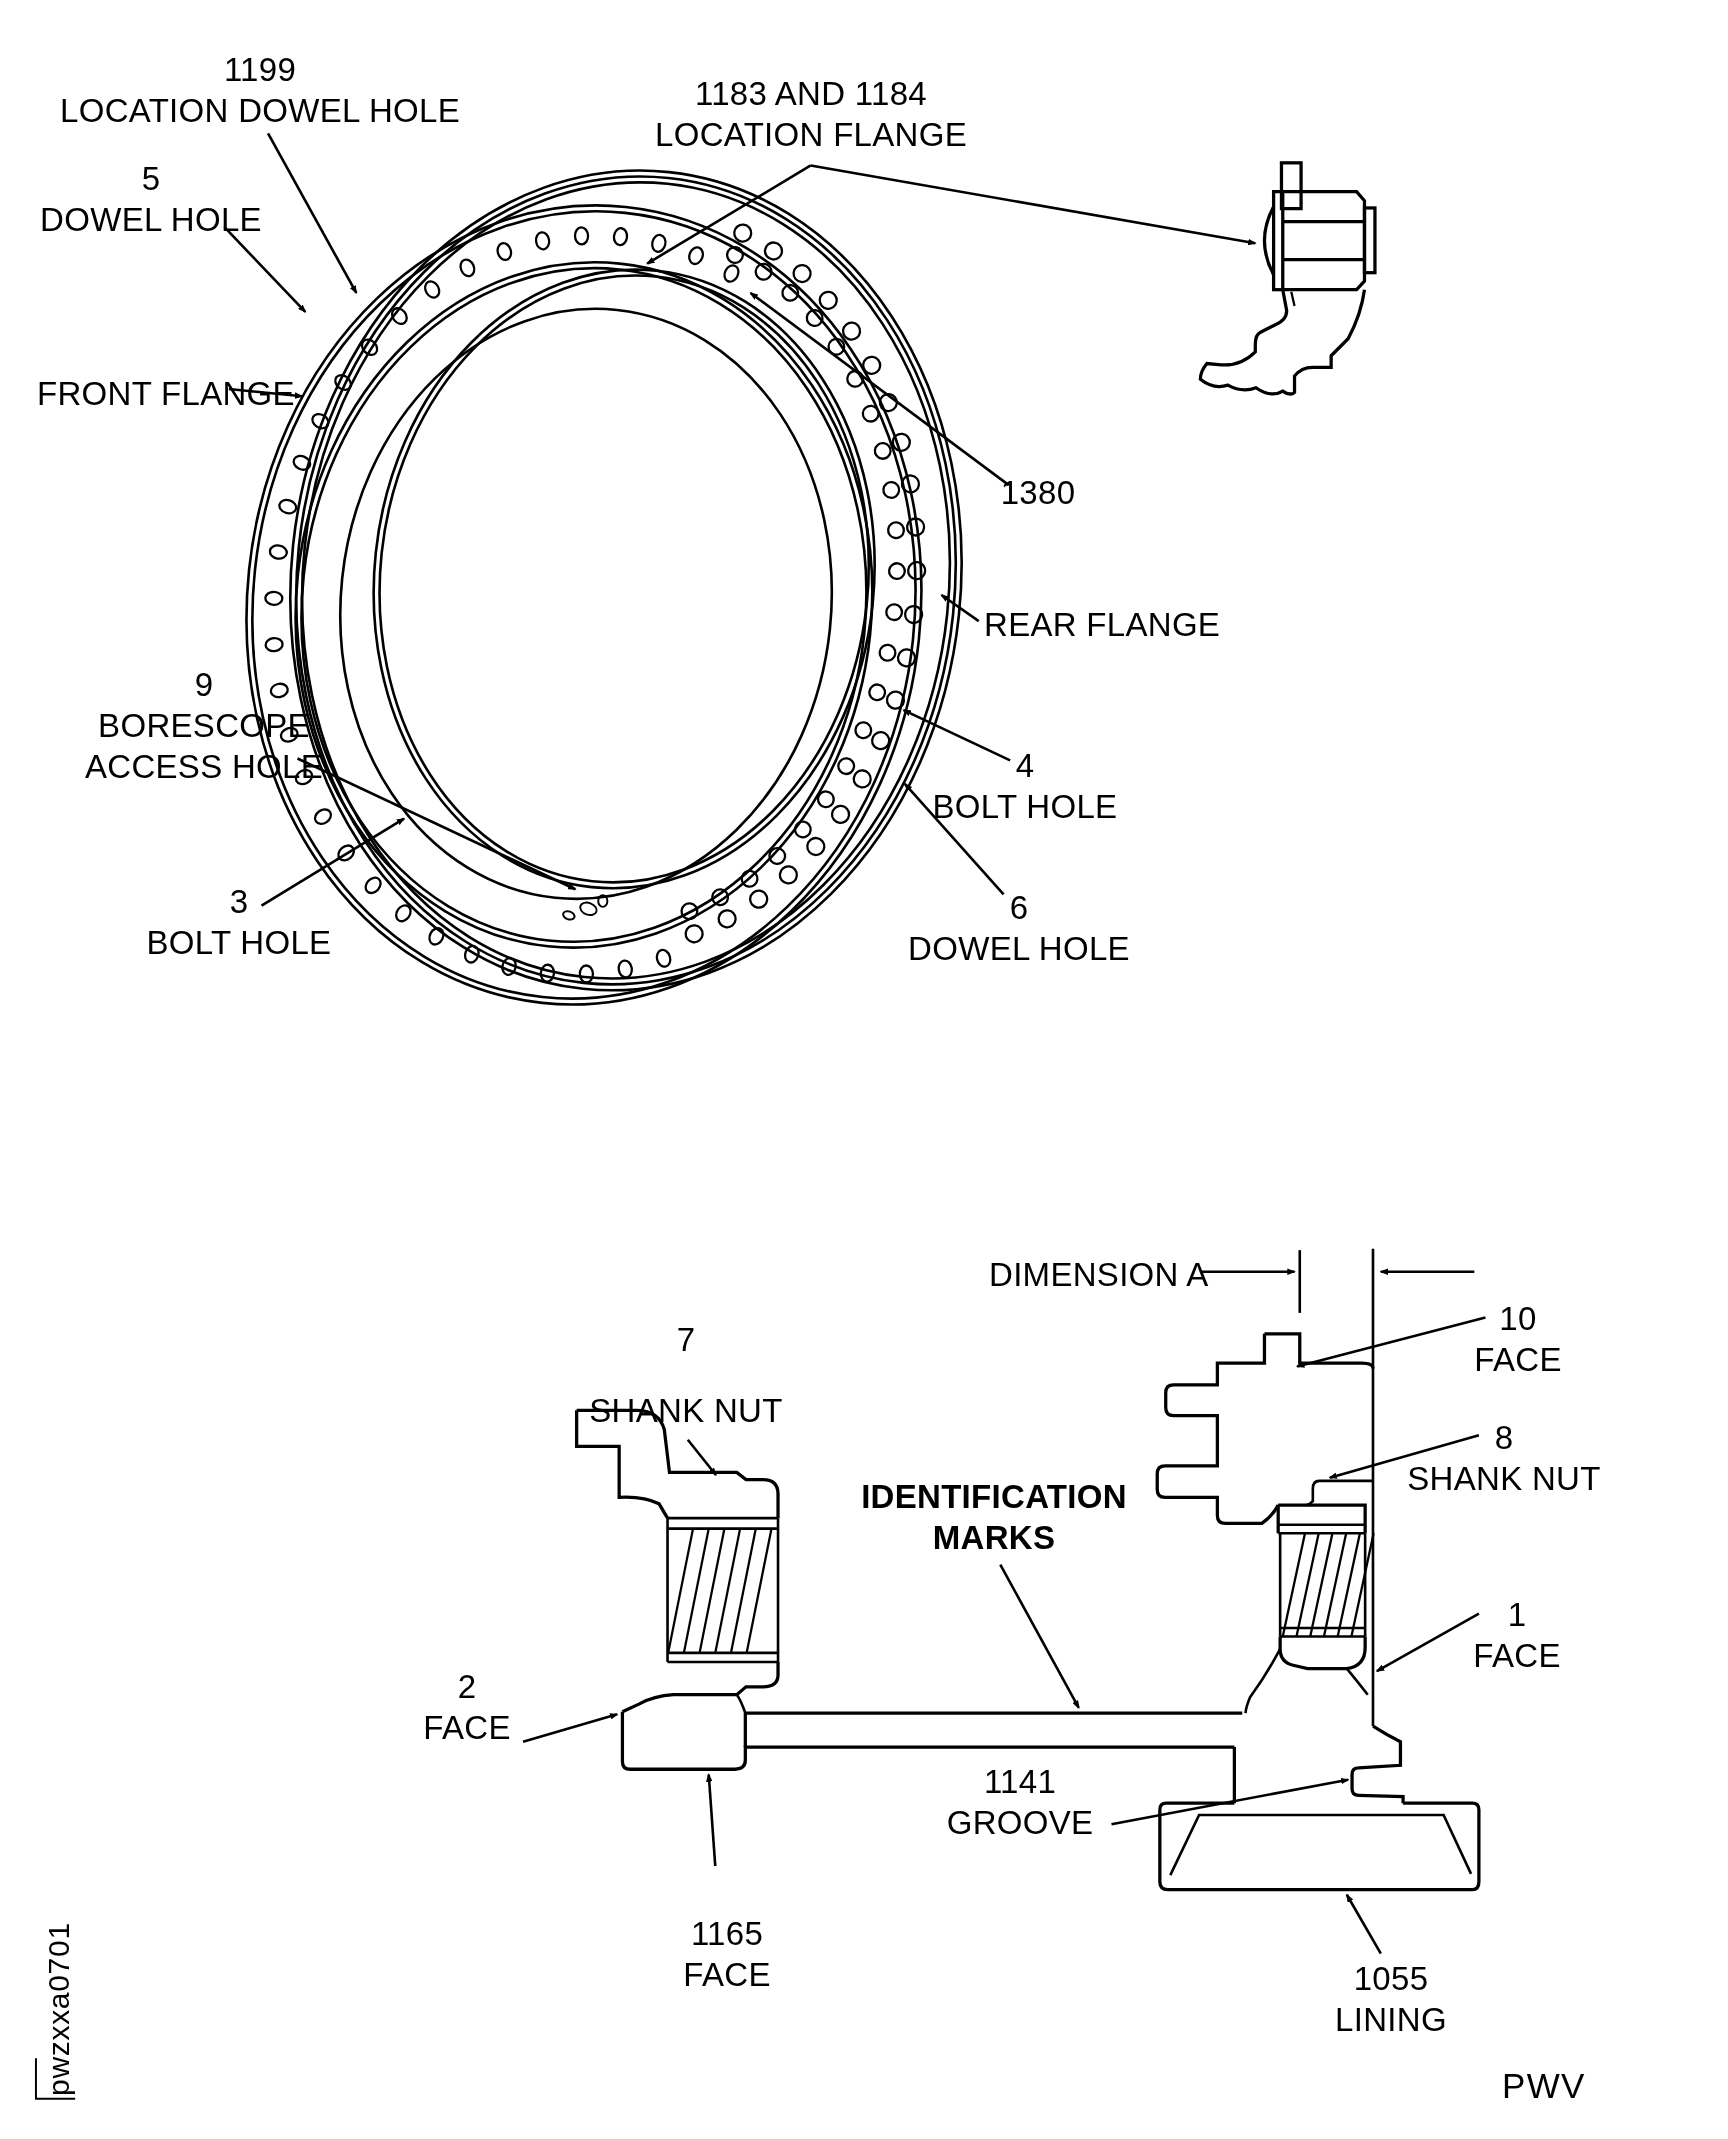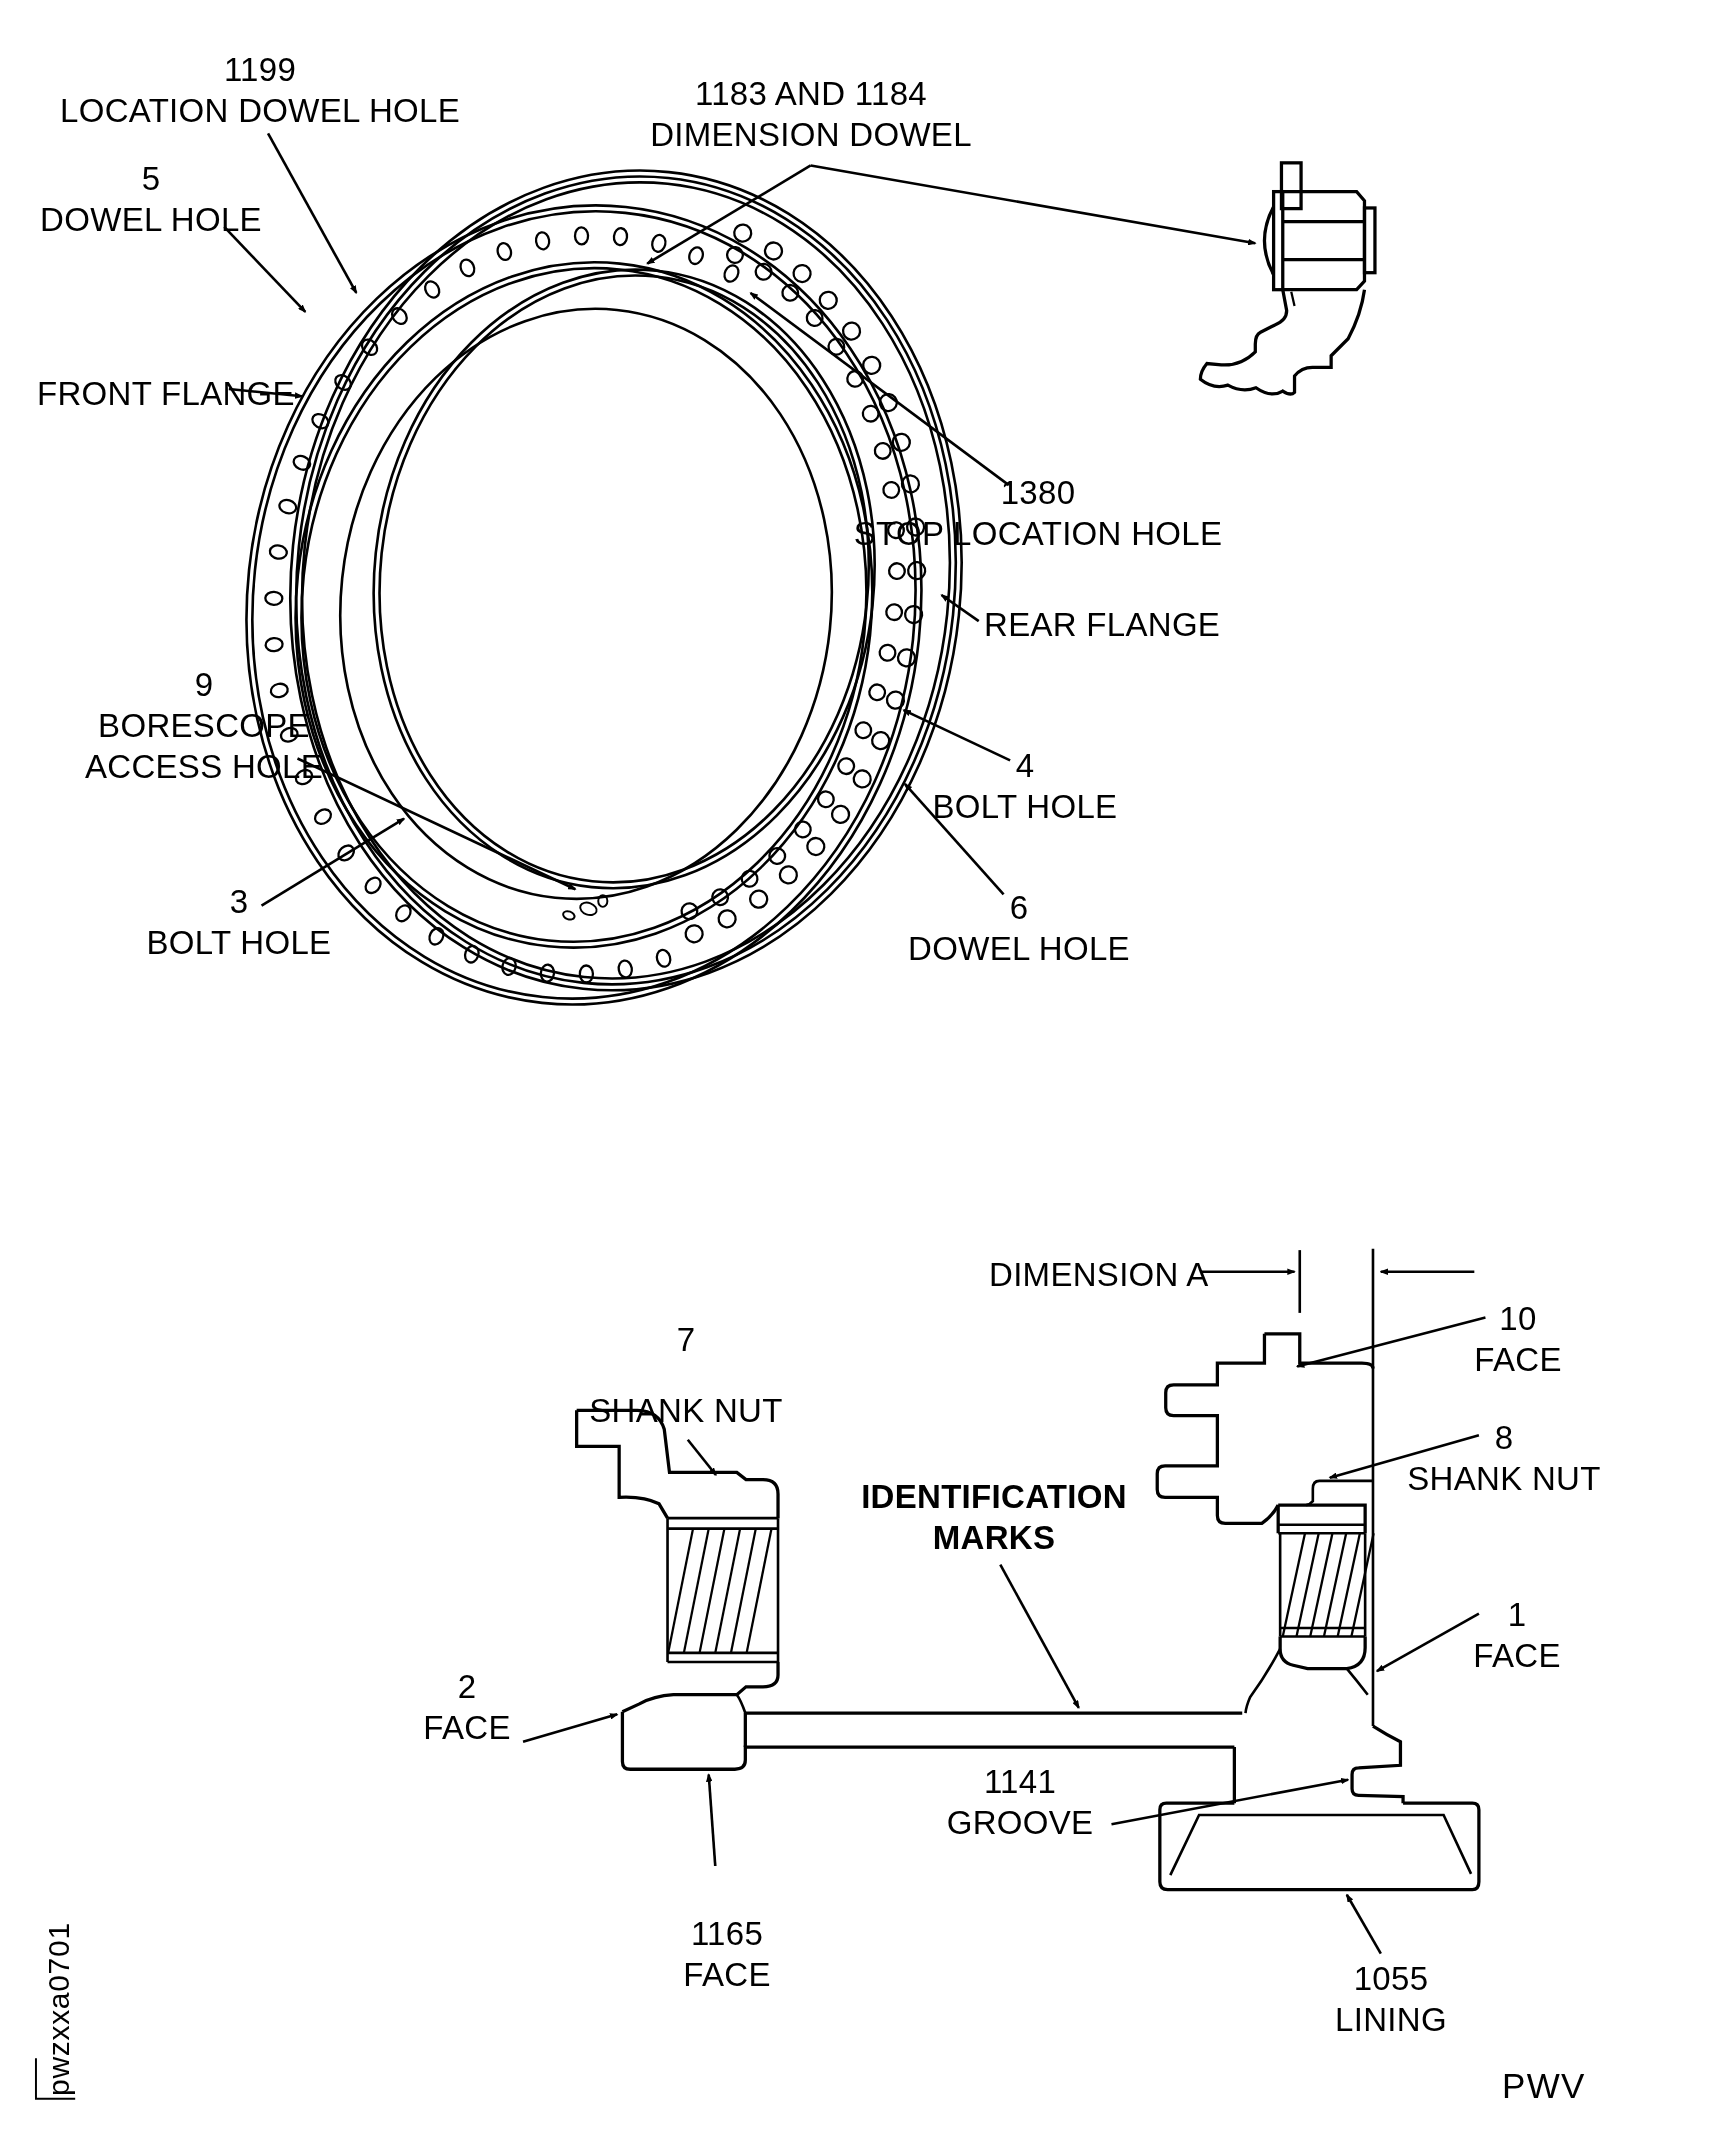--- a/index.html
+++ b/index.html
@@ -220,35 +220,34 @@
   </g>
 </svg>
 
   <div class="lbl center" style="left:260px;top:49px;">
     <span class="ln">1199</span>
     <span class="ln">LOCATION DOWEL HOLE</span>
   </div>
 
   <div class="lbl center" style="left:811px;top:73px;">
     <span class="ln">1183 AND 1184</span>
-    <span class="ln">DIMENSION DOWEL</span>
+    <span class="ln">LOCATION FLANGE</span>
   </div>
 
   <div class="lbl center" style="left:151px;top:158px;">
     <span class="ln">5</span>
     <span class="ln">DOWEL HOLE</span>
   </div>
 
   <div class="lbl" style="left:37px;top:373px;">
     <span class="ln">FRONT FLANGE</span>
   </div>
 
   <div class="lbl center" style="left:1038px;top:472px;">
     <span class="ln">1380</span>
-    <span class="ln">STOP LOCATION HOLE</span>
   </div>
 
   <div class="lbl" style="left:984px;top:604px;">
     <span class="ln">REAR FLANGE</span>
   </div>
 
   <div class="lbl center" style="left:204px;top:664px;">
     <span class="ln">9</span>
     <span class="ln">BORESCOPE</span>
     <span class="ln">ACCESS HOLE</span>

